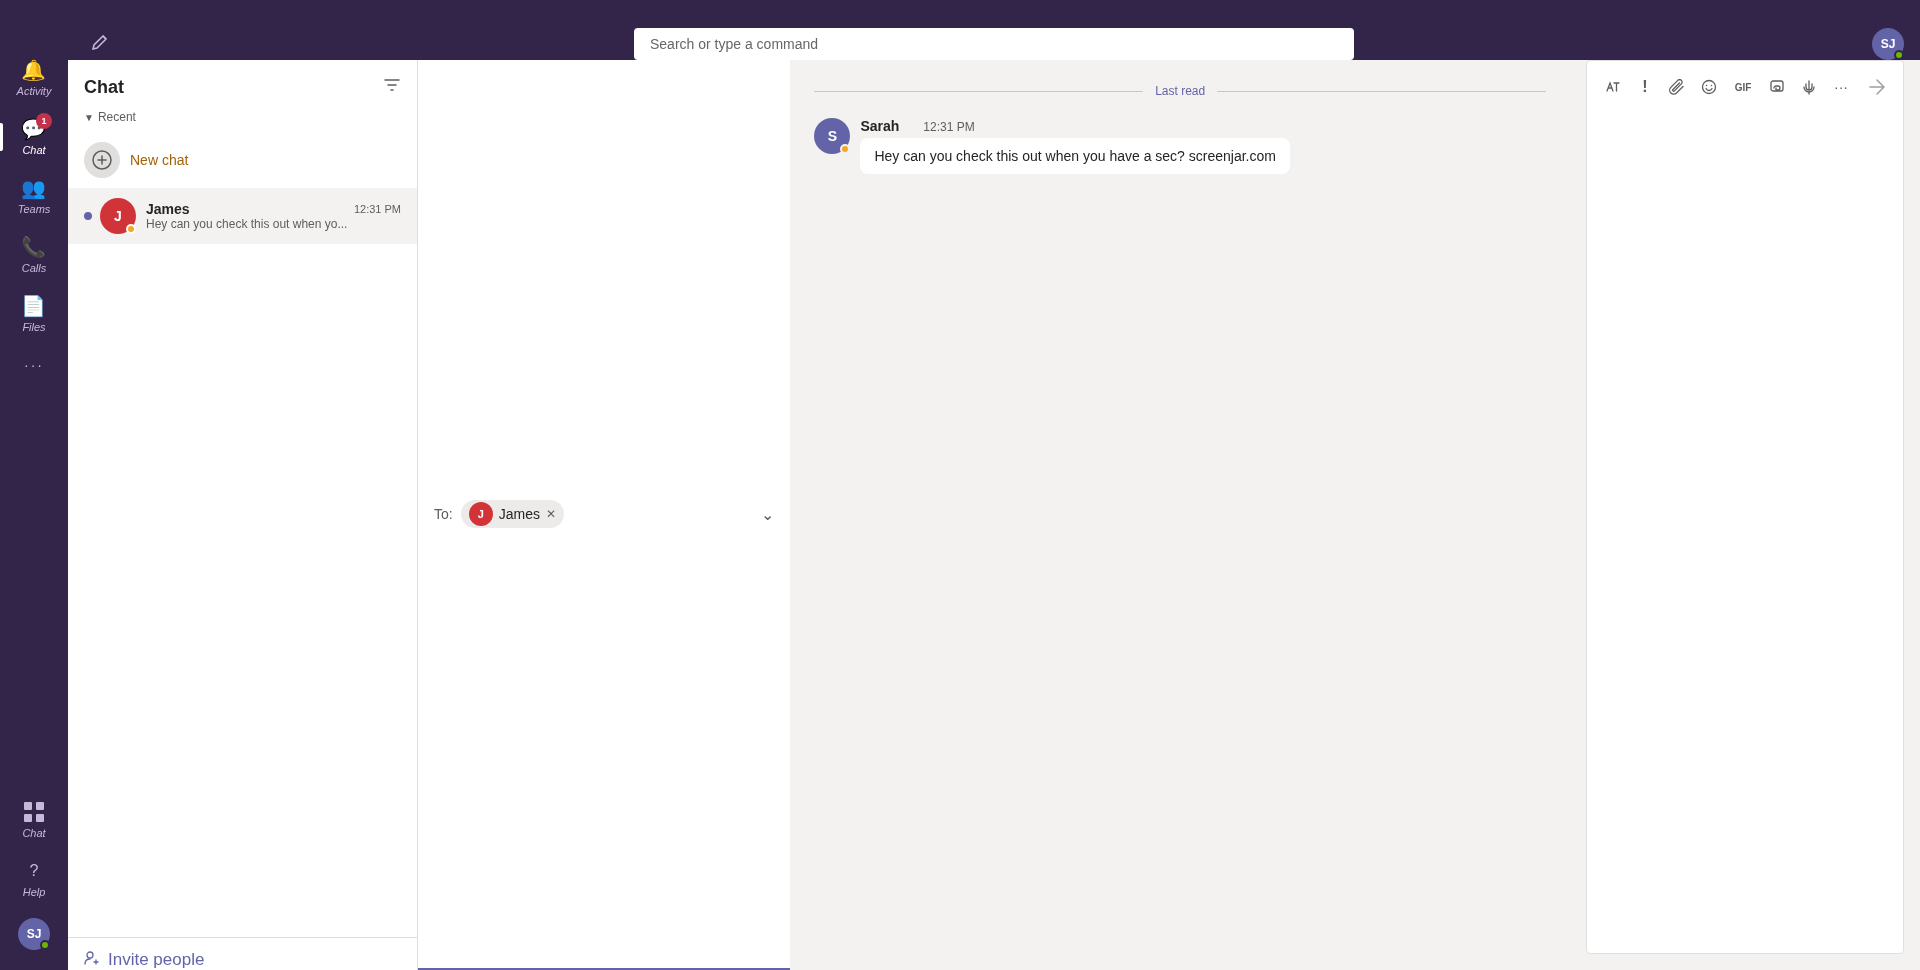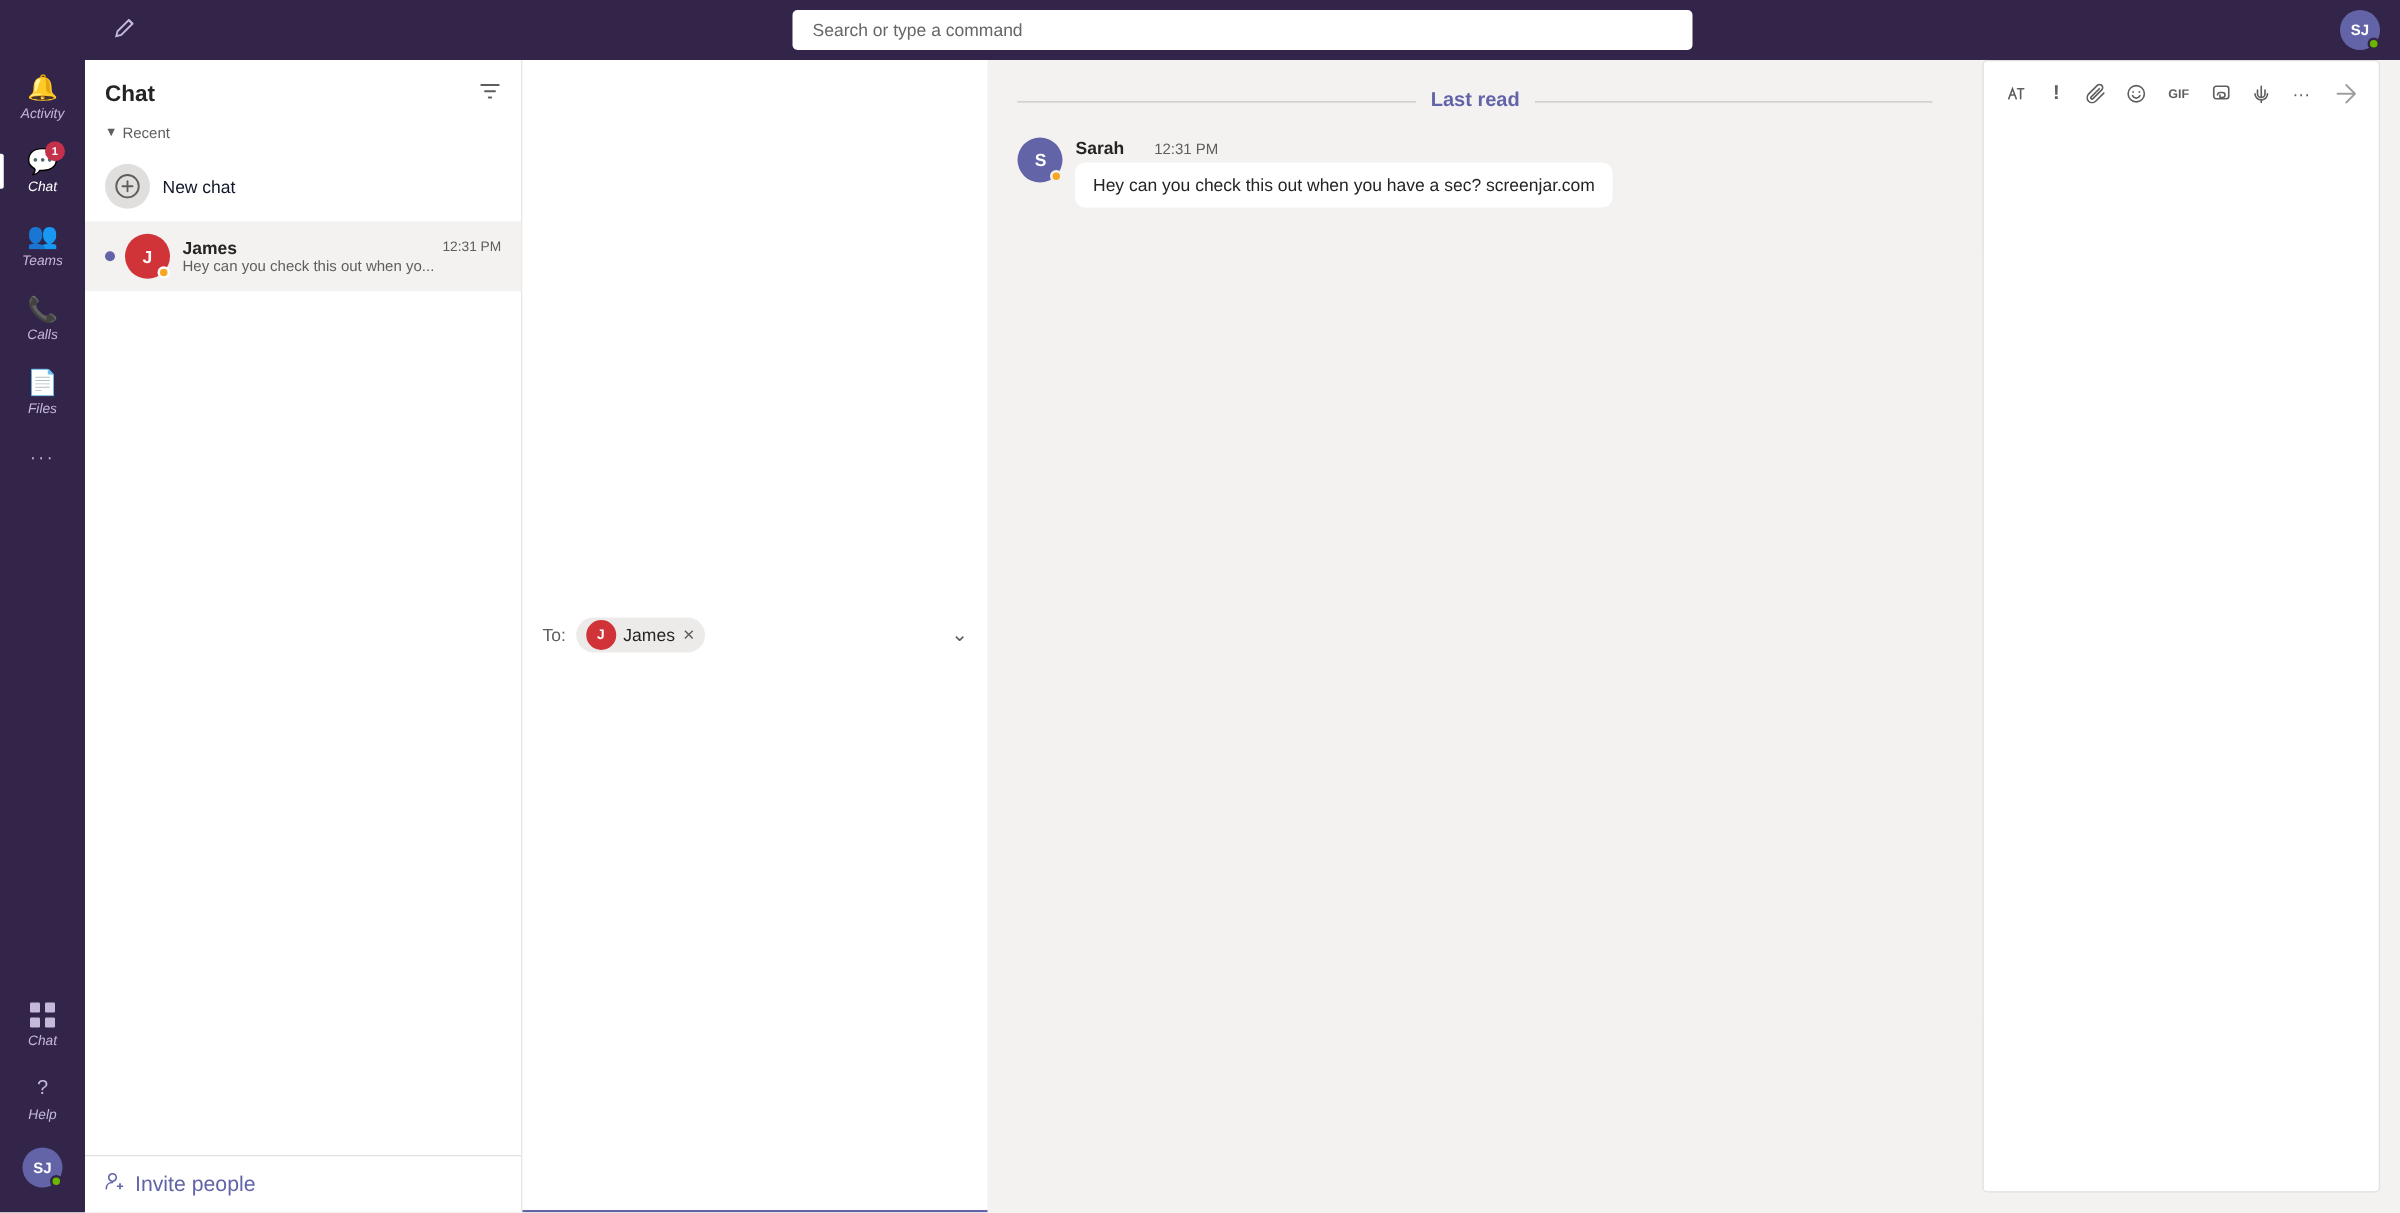--- a/index.html
+++ b/index.html
@@ -99,24 +99,24 @@
     }
 
     
     .main-container {
       display: flex;
       flex-direction: column;
       flex: 1;
       height: 970px;
     }
     .top-bar-area {
-      height: 48px;
+      height: 60px;
       background: #33244a;
       display: flex;
-      align-items: center;
+      align-items: flex-end;
       padding: 0 16px;
       gap: 12px;
       flex-shrink: 0;
     }
     .compose-icon {
       color: #c5b9d9;
       font-size: 18px;
       cursor: pointer;
       width: 32px;
       height: 32px;
@@ -201,21 +201,21 @@
       background: #e1dfdd;
       display: flex;
       align-items: center;
       justify-content: center;
       font-size: 18px;
       color: #605e5c;
       flex-shrink: 0;
     }
     .new-chat-label {
       font-size: 14px;
-      color: #0f172a;
+      color: #a16207;
     }
     .chat-list-item {
       display: flex;
       align-items: center;
       padding: 10px 16px;
       cursor: pointer;
       gap: 10px;
       background: #f3f2f1;
     }
     .contact-avatar {
@@ -358,23 +358,23 @@
       gap: 12px;
       padding: 8px 24px;
       margin-bottom: 8px;
     }
     .divider-line {
       flex: 1;
       height: 1px;
       background: #c8c6c4;
     }
     .last-read-label {
-      font-size: 16px;
+      font-size: 12px;
       color: #6264a7;
-      font-weight: 700;
+      font-weight: 400;
     }
     .message-group {
       display: flex;
       align-items: flex-start;
       padding: 4px 24px;
       gap: 10px;
     }
     .message-avatar {
       width: 36px;
       height: 36px;

